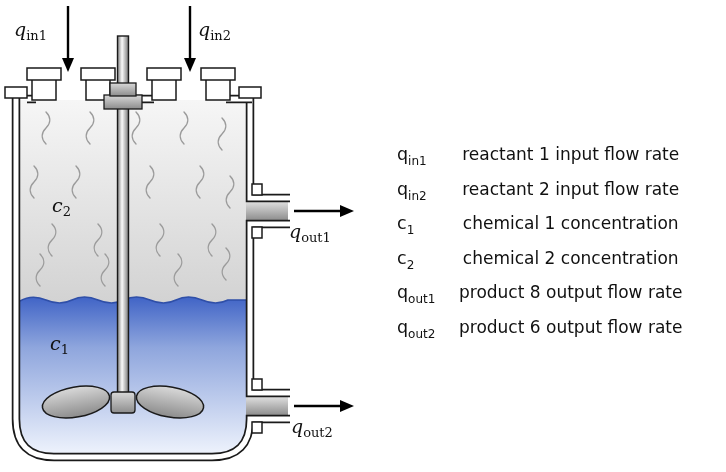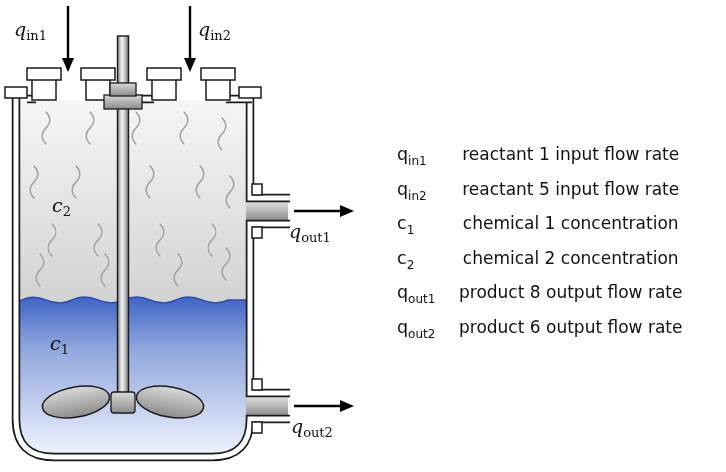--- a/index.html
+++ b/index.html
@@ -166,21 +166,21 @@
     <text class="vlab" x="50" y="350"><tspan class="vbase">c</tspan><tspan class="vsub" dy="4">1</tspan></text>
     <text class="vlab" x="289" y="238"><tspan class="vbase">q</tspan><tspan class="vsub" dy="4">out1</tspan></text>
     <text class="vlab" x="291" y="433"><tspan class="vbase">q</tspan><tspan class="vsub" dy="4">out2</tspan></text>
   </svg>
 
   <div class="legend">
     <span class="lsym"><span>q</span><sub>in1</sub></span>
     <span class="ldesc">reactant 1 input flow rate</span>
 
     <span class="lsym"><span>q</span><sub>in2</sub></span>
-    <span class="ldesc">reactant 5 input flow rate</span>
+    <span class="ldesc">reactant 2 input flow rate</span>
 
     <span class="lsym"><span>c</span><sub>1</sub></span>
     <span class="ldesc">chemical 1 concentration</span>
 
     <span class="lsym"><span>c</span><sub>2</sub></span>
     <span class="ldesc">chemical 2 concentration</span>
 
     <span class="lsym"><span>q</span><sub>out1</sub></span>
     <span class="ldesc">product 8 output flow rate</span>
 

